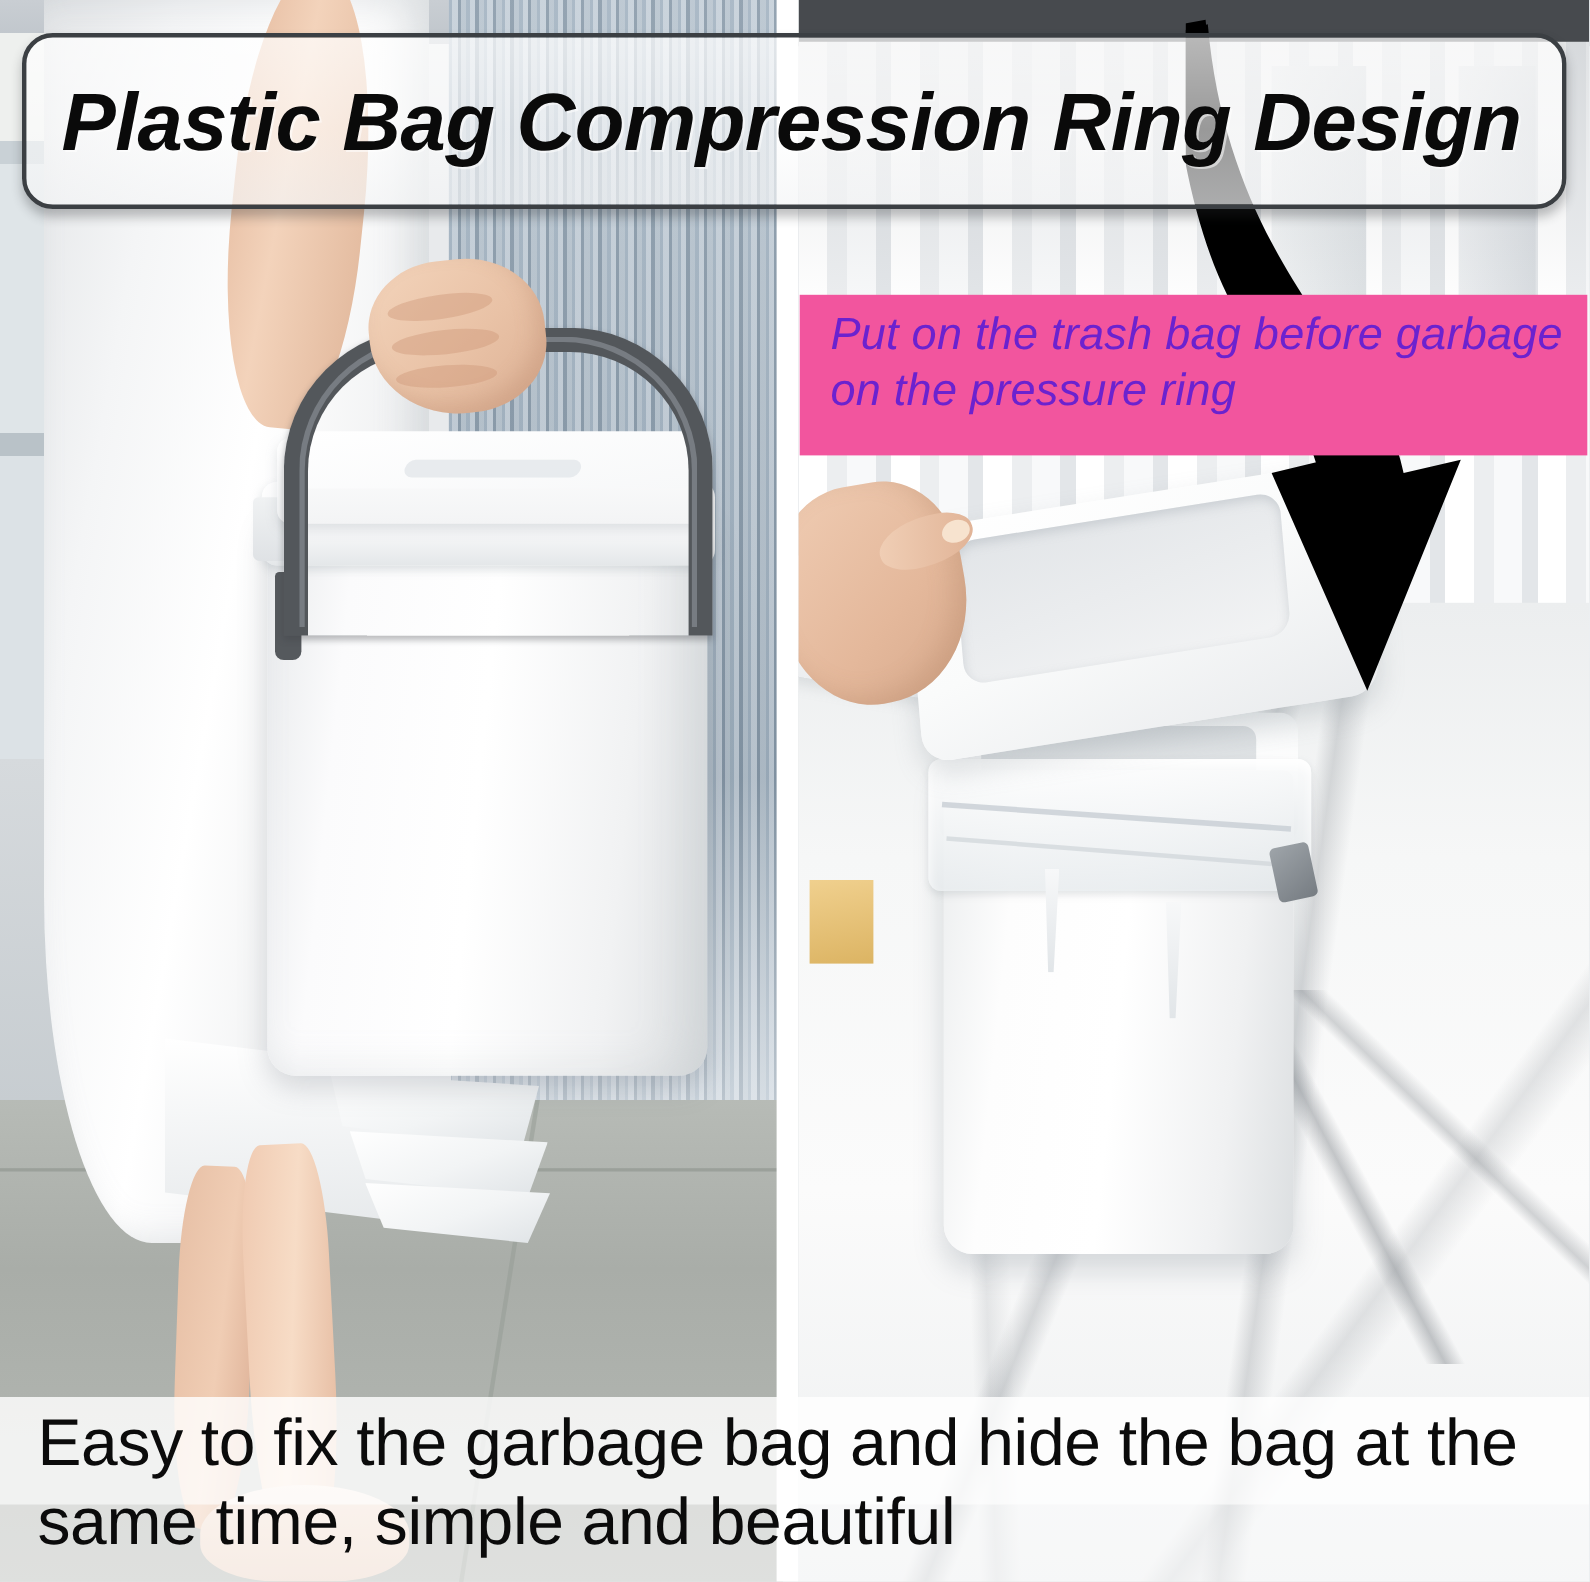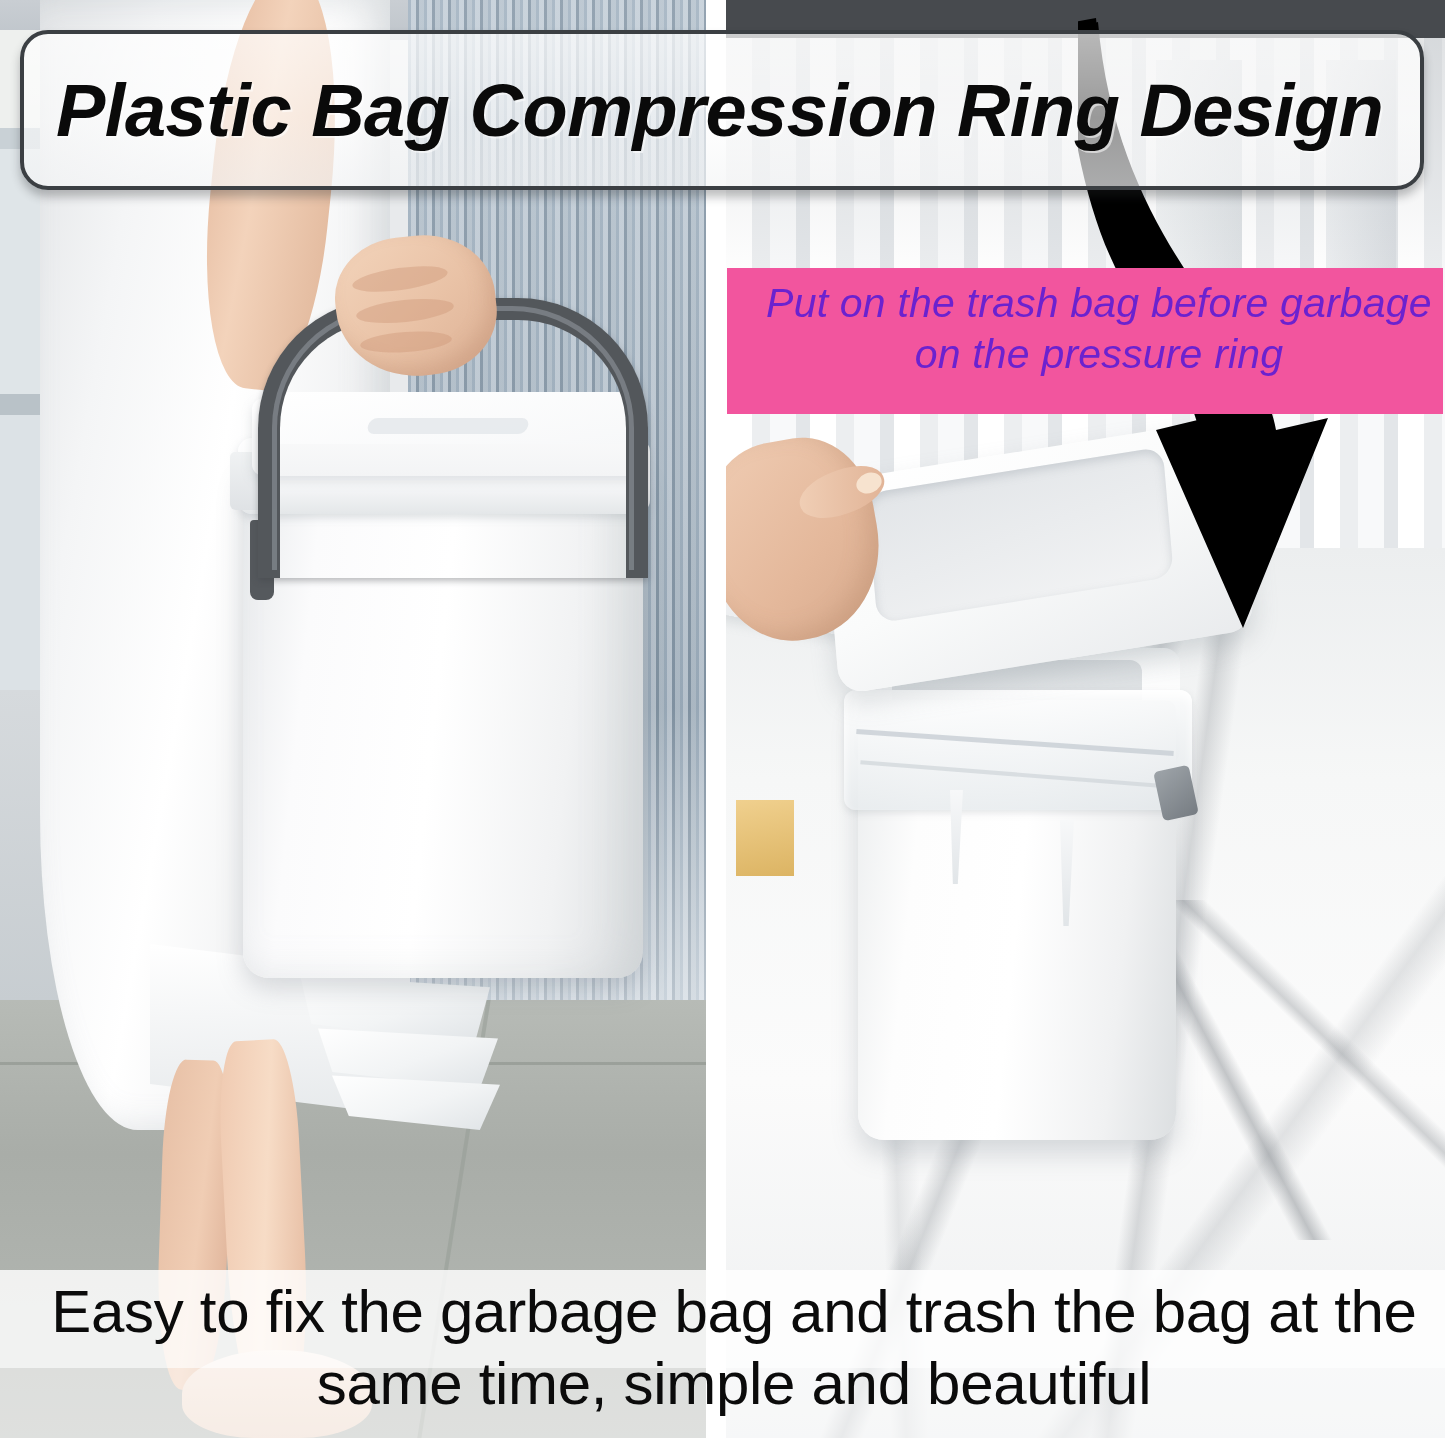--- a/index.html
+++ b/index.html
@@ -3,21 +3,20 @@
 <meta charset="utf-8">
 <style>
   html,body{margin:0;padding:0;background:#fff;}
   body{font-family:"Liberation Sans",sans-serif;}
 
   #page{
     position:relative;
     width:1445px;height:1438px;
     overflow:hidden;
     background:#cfd5da;
-    text-align:center;
   }
 
   
   .panel-left{
     position:absolute;left:0;top:0;width:712px;height:1438px;
     overflow:hidden;
     background:#e8eaec;
   }
   
   .lp-topband{
@@ -454,17 +453,17 @@
   </div>
 
   <div class="pink-band">
     <div class="pink-text">Put on the trash bag before garbage
 on the pressure ring</div>
   </div>
 
   <div class="caption-wrap">
     <div class="caption-bg1"></div>
     <div class="caption-bg2"></div>
-    <div class="caption-text">Easy to fix the garbage bag and trash the bag at the
+    <div class="caption-text">Easy to fix the garbage bag and hide the bag at the
 same time, simple and beautiful</div>
   </div>
 
 </div>
 
 </body></html>

